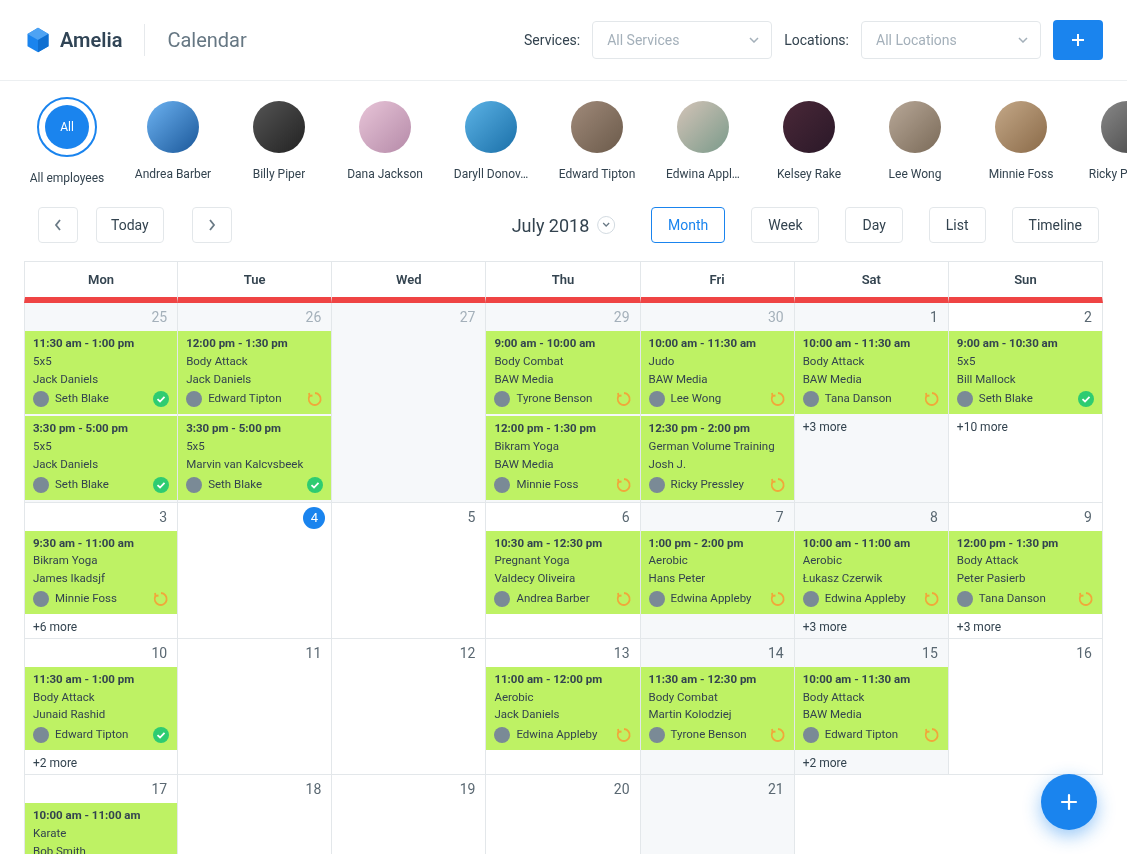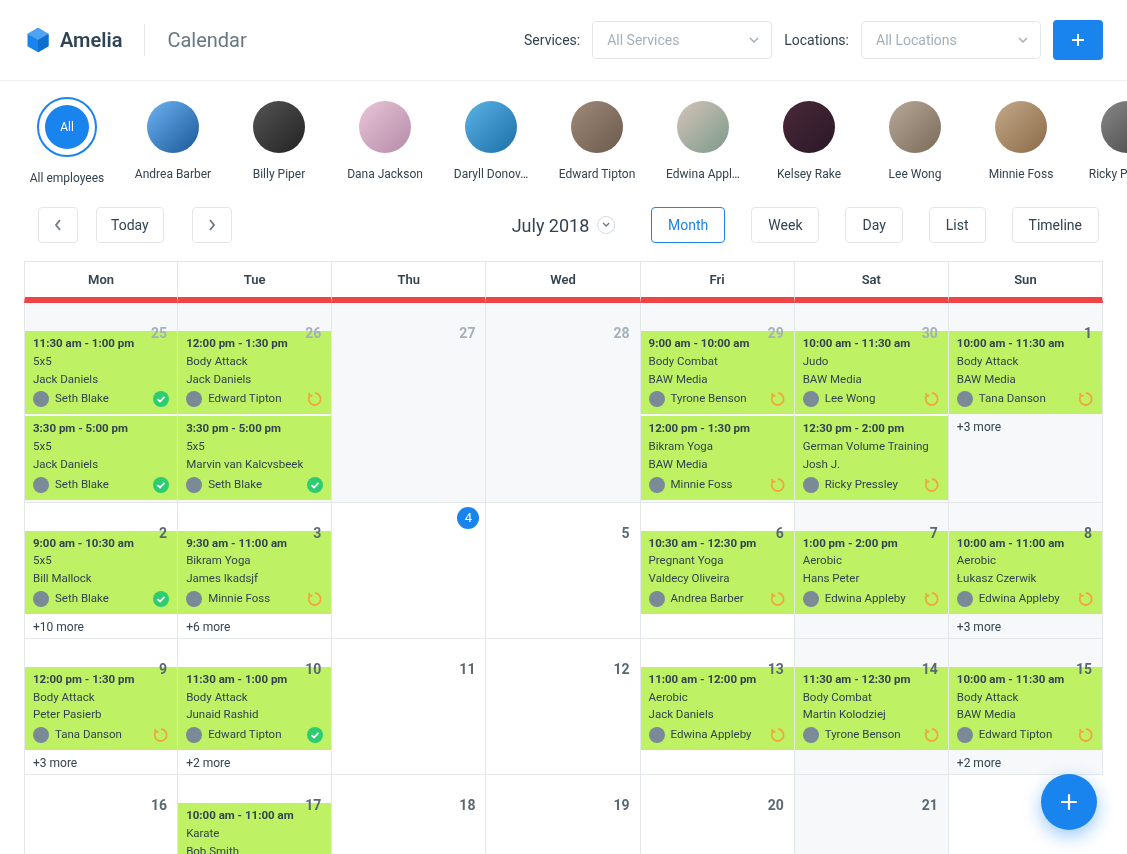--- a/index.html
+++ b/index.html
@@ -34,21 +34,21 @@
 .view-btn.active { color: #1a84ee; border-color: #1a84ee; }
 .cal-grid { border-top: 1px solid #e3e7ea; margin: 0 24px; }
 .cal-head { display: grid; grid-template-columns: repeat(7, 1fr); }
 .cal-head-cell { border-right: 1px solid #e3e7ea; border-bottom: 6px solid #ef4444; padding: 10px 0; text-align: center; font-size: 13px; font-weight: 600; color: #33434f; }
 .cal-head-cell:first-child { border-left: 1px solid #e3e7ea; }
 .cal-body { display: grid; grid-template-columns: repeat(7, 1fr); }
 .cal-cell { border-right: 1px solid #e3e7ea; border-bottom: 1px solid #e3e7ea; min-height: 60px; position: relative; overflow:hidden; }
 .cal-cell:nth-child(7n+1) { border-left: 1px solid #e3e7ea; }
 .cal-cell.other-month { background: #f6f8fa; }
 .cal-cell.weekend { background: #f6f8fa; }
-.date-num { position: absolute; top: 22px; right: 10px; font-size: 14px; color: #5a6872; z-index: 2; font-weight: bold; }
+.date-num { position: absolute; top: 6px; right: 10px; font-size: 14px; color: #5a6872; z-index: 2; }
 .other-month .date-num { color: #a4b0ba; }
 .date-today { width: 22px; height: 22px; border-radius: 50%; background: #1a84ee; color: #fff; display: flex; align-items: center; justify-content: center; position: absolute; top: 4px; right: 6px; font-size: 13px; z-index:2;}
 .events { padding-top: 28px; }
 .ev { background: #bef264; padding: 4px 8px 6px 8px; margin: 0 0 2px 0; font-size: 11.5px; line-height: 1.55; color: #33434f; }
 .ev-time { font-weight: 700; }
 .ev-assignee { display: flex; align-items: center; gap: 6px; margin-top:2px; position: relative; }
 .mini-av { width: 16px; height: 16px; border-radius: 50%; background: #7a8a96; flex:0 0 auto; }
 .status-icon { position:absolute; right:0; width: 16px; height: 16px; }
 .more-link { font-size: 12px; color: #33434f; padding: 4px 8px; }
 .fab { position: fixed; right: 30px; bottom: 24px; width: 56px; height: 56px; border-radius: 50%; background: #1a84ee; color: #fff; font-size: 26px; display: flex; align-items: center; justify-content: center; box-shadow: 0 6px 18px rgba(26,132,238,0.45); }
@@ -188,22 +188,22 @@
     <div class="view-btn">
         <span>Timeline</span>
       </div>
   </div>
 </div>
 
 <div class="cal-grid">
   <div class="cal-head">
     <div class="cal-head-cell">Mon</div>
     <div class="cal-head-cell">Tue</div>
+    <div class="cal-head-cell">Wed</div>
     <div class="cal-head-cell">Thu</div>
-    <div class="cal-head-cell">Wed</div>
     <div class="cal-head-cell">Fri</div>
     <div class="cal-head-cell">Sat</div>
     <div class="cal-head-cell">Sun</div>
   </div>
   <div class="cal-body" id="cal-body">
       <div class="cal-cell other-month">
         <div class="date-num">25</div>
         <div class="events">
           <div class="ev">
             <div class="ev-time">11:30 am - 1:00 pm</div>
@@ -267,24 +267,20 @@
                   <circle cx="8" cy="8" r="8" fill="#2ecc71"></circle>
                   <path d="M4.5 8.2 L7 10.5 L11.5 5.8" fill="none" stroke="#fff" stroke-width="1.8"></path>
                 </svg>
               </span>
             </div>
           </div>
         </div>
       </div>
       <div class="cal-cell other-month">
         <div class="date-num">27</div>
-        <div class="events"></div>
-      </div>
-      <div class="cal-cell other-month">
-        <div class="date-num">28</div>
         <div class="events"></div>
       </div>
       <div class="cal-cell other-month">
         <div class="date-num">29</div>
         <div class="events">
           <div class="ev">
             <div class="ev-time">9:00 am - 10:00 am</div>
             <div>Body Combat</div>
             <div>BAW Media</div>
             <div class="ev-assignee">

